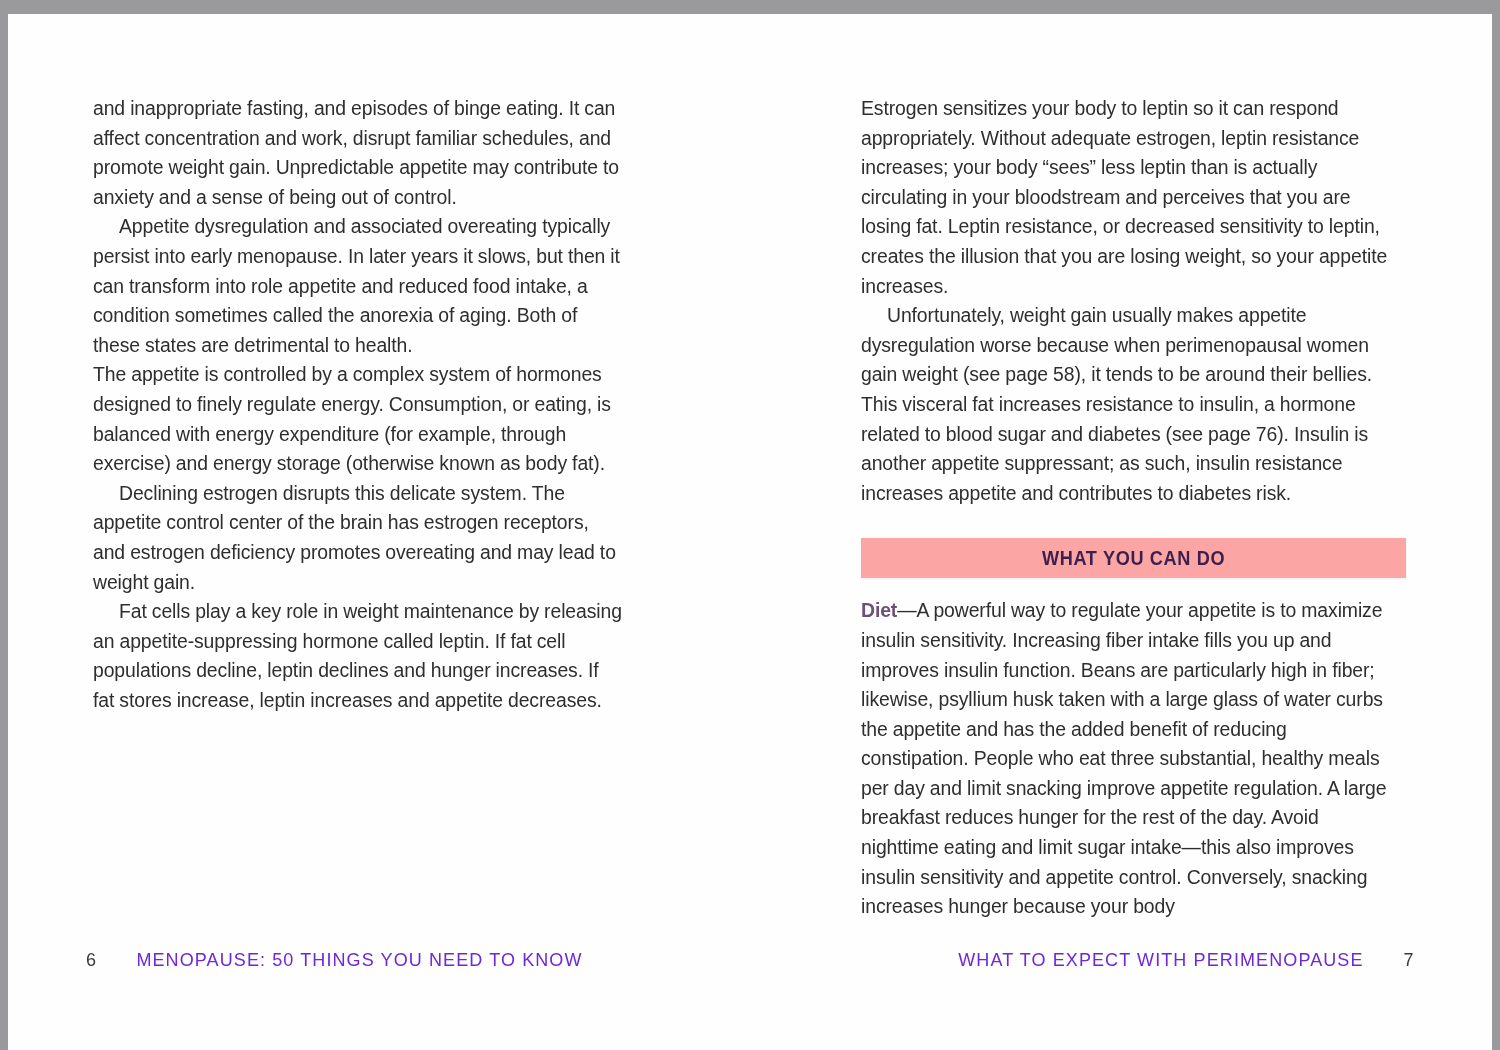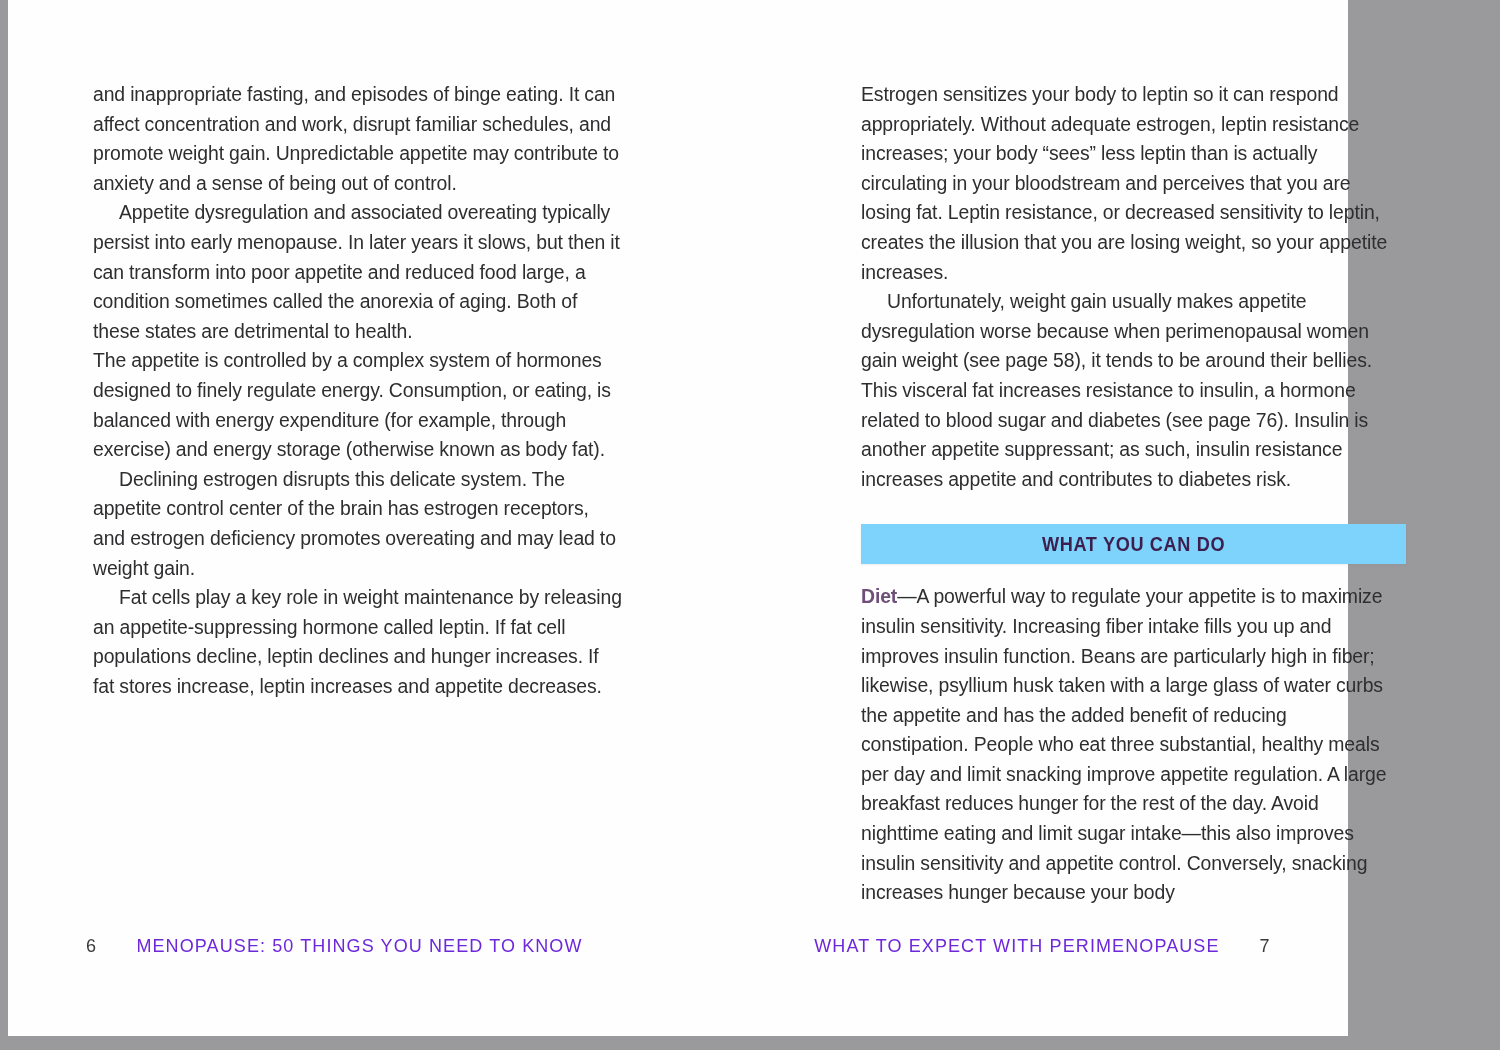--- a/index.html
+++ b/index.html
@@ -21,22 +21,22 @@
     top: 0;
     width: 1500px;
     height: 1050px;
     background: #9a9a9d;
     box-sizing: border-box;
   }
 
   .page-sheet {
     position: absolute;
     left: 8px;
-    top: 0;
-    width: 1340px;
+    top: 14px;
+    width: 1484px;
     height: 1036px;
     background: #ffffff;
     box-sizing: border-box;
     border-radius: 12px;
   }
 
   .page-inner {
     position: absolute;
     left: 0;
     top: 0;
@@ -98,21 +98,21 @@
     background-size: 6px 3px;
     background-repeat: repeat-x;
   }
   .heading-wrap { line-height: 0; }
 
   
   .callout-banner {
     margin: 30px 0 18px 0;
     width: 545px;
     height: 40px;
-    background: #7dd3fc;
+    background: #fca5a5;
     display: flex;
     align-items: center;
     justify-content: center;
     box-shadow: 0 1px 2px rgba(120,110,130,0.13);
   }
   .callout-banner-label {
     font-size: 19.5px;
     font-weight: 700;
     letter-spacing: 0.7px;
     color: #3d1f4e;
@@ -168,21 +168,21 @@
 <div class="spread-frame">
   <div class="page-sheet">
     <div class="page-inner">
 
       <div class="columns">
 
         <div class="column column-left">
 
           <p class="body-par">and inappropriate fasting, and episodes of binge eating. It can affect concentration and work, disrupt familiar schedules, and promote weight gain. Unpredictable appetite may contribute to anxiety and a sense of being out of control.</p>
 
-          <p class="body-par indented">Appetite dysregulation and associated overeating typically persist into early menopause. In later years it slows, but then it can transform into poor appetite and reduced food large, a condition sometimes called the anorexia of aging. Both of these states are detrimental to health.</p>
+          <p class="body-par indented">Appetite dysregulation and associated overeating typically persist into early menopause. In later years it slows, but then it can transform into role appetite and reduced food intake, a condition sometimes called the anorexia of aging. Both of these states are detrimental to health.</p>
 
 
           <p class="body-par">The appetite is controlled by a complex system of hormones designed to finely regulate energy. Consumption, or eating, is balanced with energy expenditure (for example, through exercise) and energy storage (otherwise known as body fat).</p>
 
 
           <p class="body-par indented">Declining estrogen disrupts this delicate system. The appetite control center of the brain has estrogen receptors, and estrogen deficiency promotes overeating and may lead to weight gain.</p>
 
           <p class="body-par indented">Fat cells play a key role in weight maintenance by releasing an appetite-suppressing hormone called leptin. If fat cell populations decline, leptin declines and hunger increases. If fat stores increase, leptin increases and appetite decreases.</p>
         </div>
 

